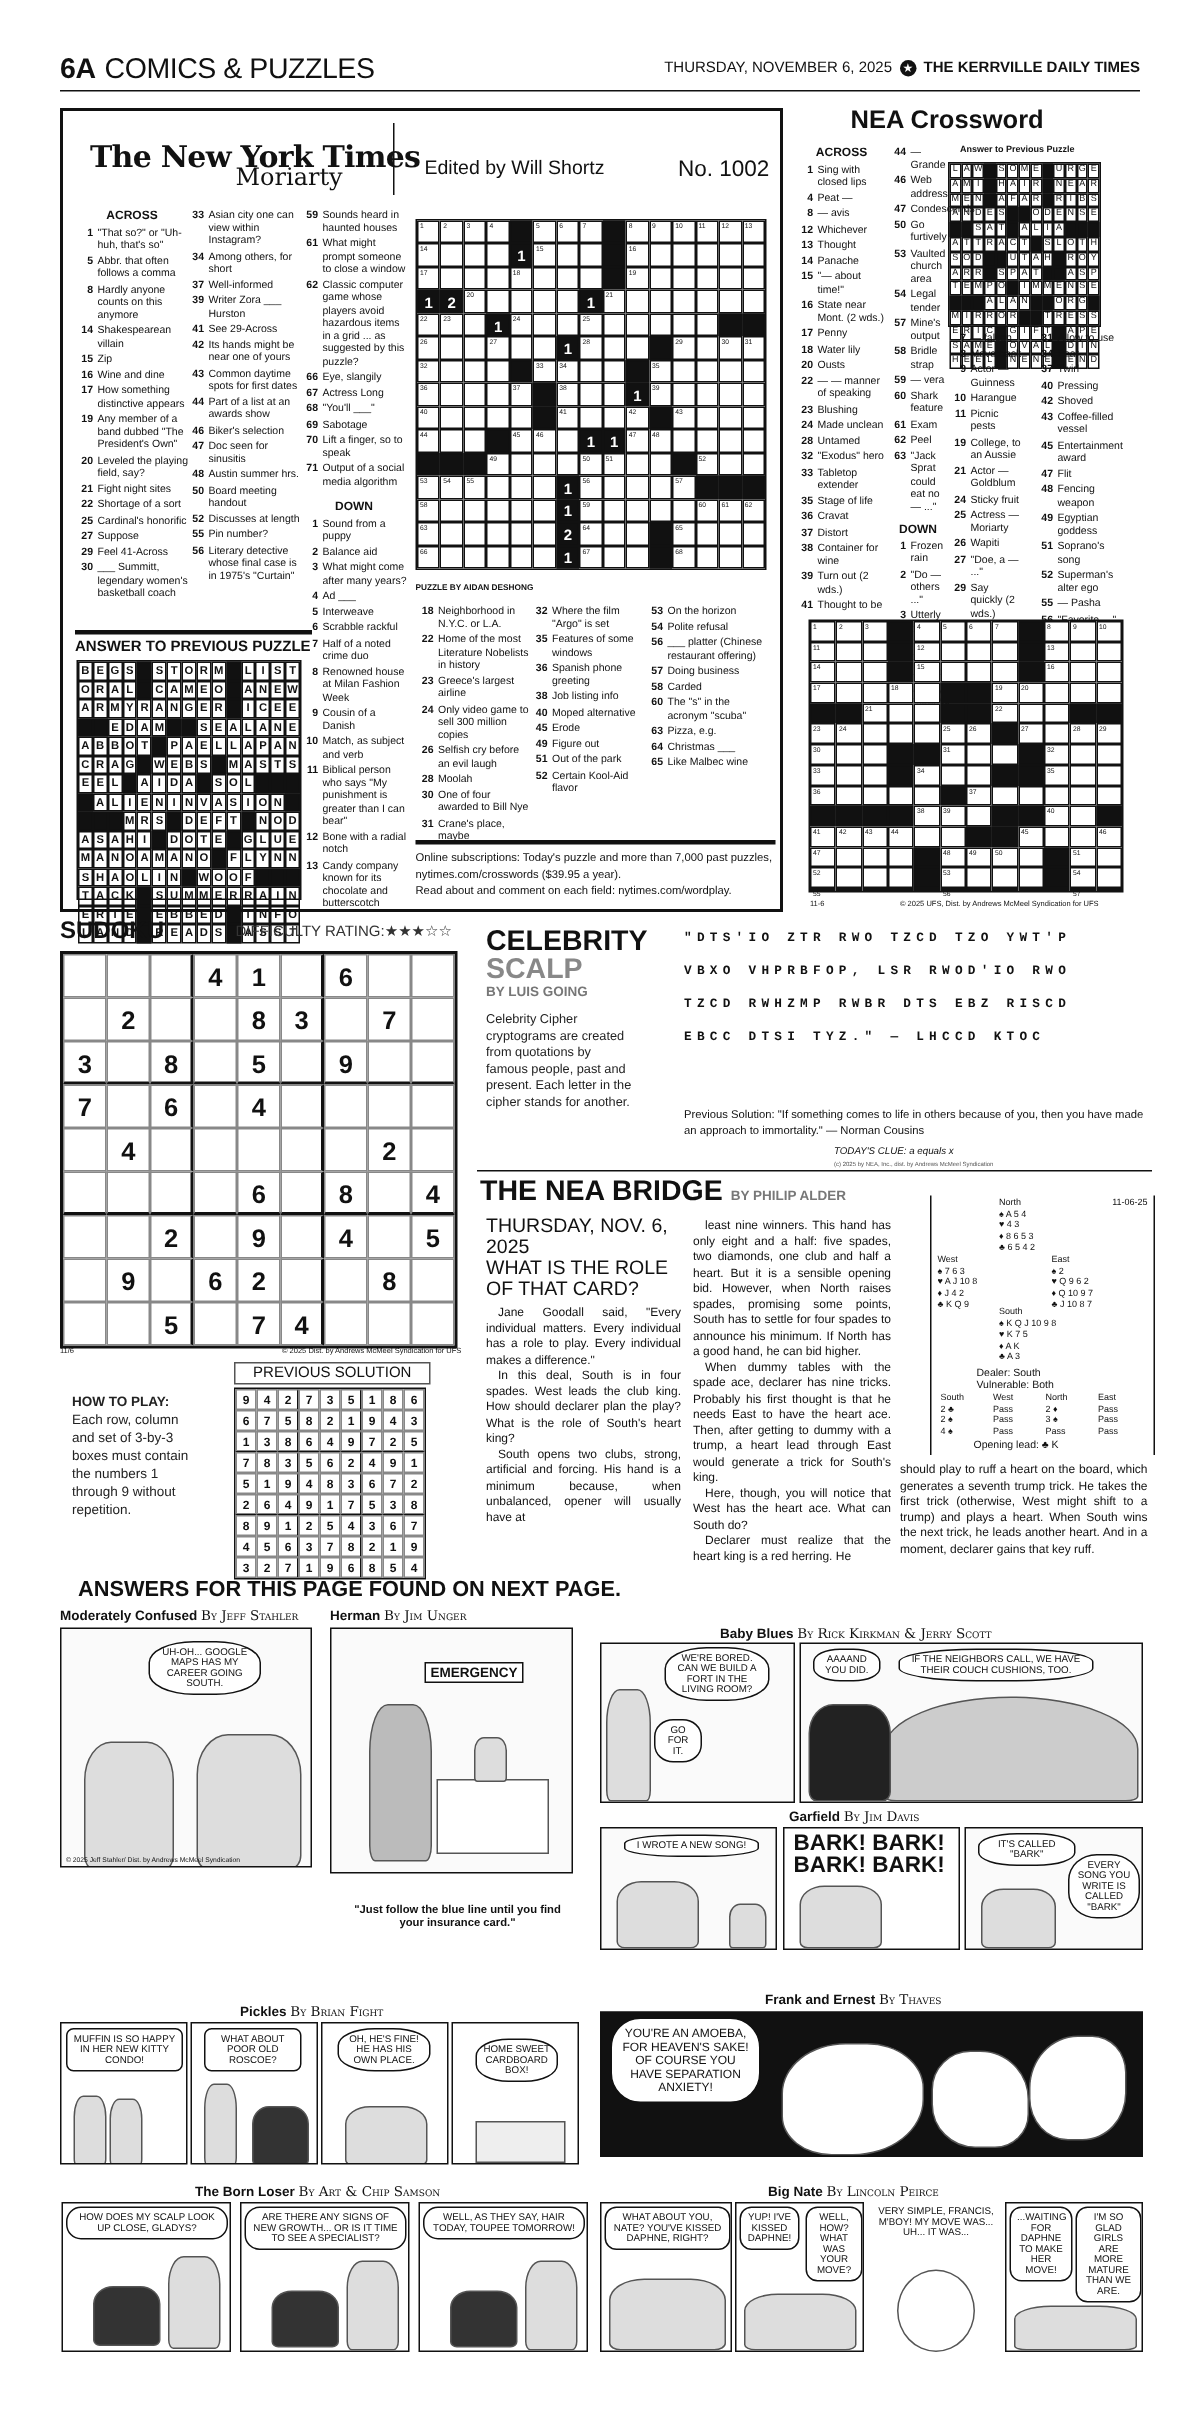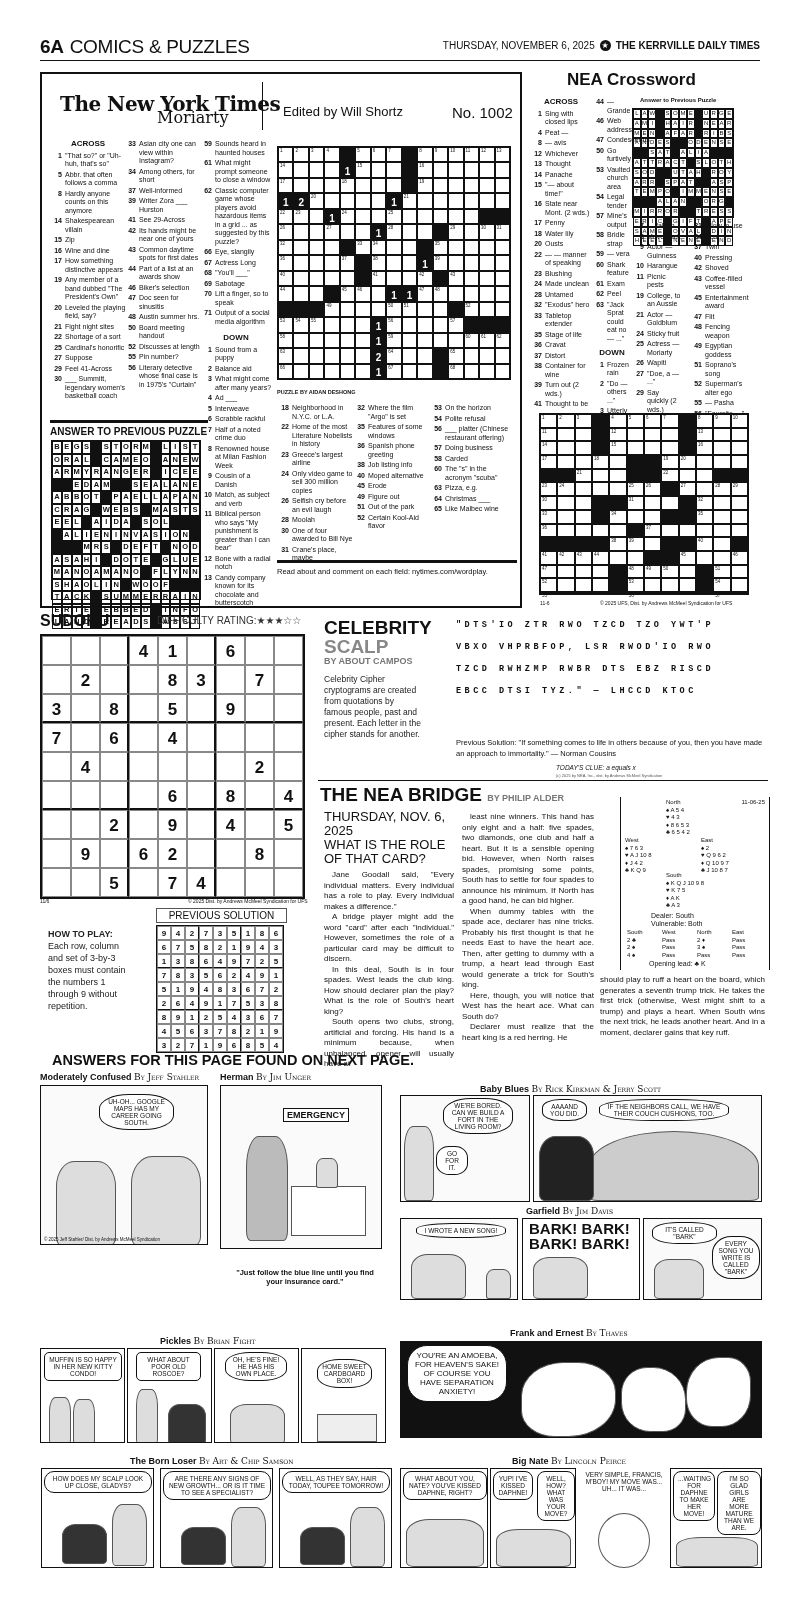--- a/index.html
+++ b/index.html
@@ -797,20 +797,21 @@
         <span>Christmas ___</span>
       </div>
       <div class="clue">
         <span class="n">65</span>
         <span>Like Malbec wine</span>
       </div>
     </div>
   </div>
 <div class="abs" style="left:277px;top:560px;width:240px;height:3px;background:#111"></div>
 <div class="abs nyt-footer" style="left:277px;top:566px;width:240px">
+  <div>Online subscriptions: Today's puzzle and more than 7,000 past puzzles, nytimes.com/crosswords ($39.95 a year).</div>
   <div>Read about and comment on each field: nytimes.com/wordplay.</div>
 </div>
 
 <div class="abs" style="left:50px;top:420px;width:158px;height:3px;background:#111"></div>
 <div class="abs prev-title" style="left:50px;top:426px">ANSWER TO PREVIOUS PUZZLE</div>
 <div class="abs ans-grid" id="nyt-prev" style="left:51px;top:440px;width:150px;height:160px;grid-template-columns:repeat(15,1fr);grid-template-rows:repeat(15,1fr)">
     <div class="ans-cell" style="font-size: 7.5px; line-height: 10.5px;">B</div>
     <div class="ans-cell" style="font-size: 7.5px; line-height: 10.5px;">E</div>
     <div class="ans-cell" style="font-size: 7.5px; line-height: 10.5px;">G</div>
     <div class="ans-cell" style="font-size: 7.5px; line-height: 10.5px;">S</div>
@@ -1975,42 +1976,41 @@
     <div>9</div>
     <div style="border-right: 1.5px solid rgb(17, 17, 17);">6</div>
     <div>8</div>
     <div>5</div>
     <div>4</div>
   </div>
 
 <div class="abs" style="left:324px;top:618px">
   <div class="cc-title">CELEBRITY</div>
   <div class="cc-title cc-sub">SCALP</div>
-  <div style="font-size:9px;color:#777;font-weight:bold">BY ABOUT CAMPOS</div>
+  <div style="font-size:9px;color:#777;font-weight:bold">BY LUIS GOING</div>
   <div style="font-size:8.5px;line-height:11px;width:100px;margin-top:8px;color:#222">Celebrity Cipher cryptograms are created from quotations by famous people, past and present. Each letter in the cipher stands for another.</div>
 </div>
 <div class="abs" style="left:456px;top:620px" id="cipher-lines">
     <div class="cipher-line">"DTS'IO ZTR RWO TZCD TZO YWT'P</div>
     <div class="cipher-line">VBXO VHPRBFOP, LSR RWOD'IO RWO</div>
     <div class="cipher-line">TZCD RWHZMP RWBR DTS EBZ RISCD</div>
     <div class="cipher-line">EBCC DTSI TYZ." — LHCCD KTOC</div>
   </div>
 <div class="abs" style="left:456px;top:737px;width:310px;font-size:7.5px;line-height:11px">Previous Solution: "If something comes to life in others because of you, then you have made an approach to immortality." — Norman Cousins</div>
 <div class="abs" style="left:556px;top:764px;font-size:6.5px;font-style:italic"><span>TODAY'S CLUE:</span> <span>a equals x</span></div>
 <div class="abs" style="left:556px;top:773px;font-size:4px;color:#555">(c) 2025 by NEA, Inc., dist. by Andrews McMeel Syndication</div>
 <div class="abs" style="left:318px;top:780px;width:450px;height:1px;background:#111"></div>
 
 <div class="abs bridge-head" style="left:320px;top:784px"><span style="font-size:19px;color:#111">THE NEA BRIDGE</span> <span>BY PHILIP ALDER</span></div>
 <div class="abs" style="left:324px;top:810px;width:130px;font-size:13px;line-height:14px">
   <div>THURSDAY, NOV. 6, 2025</div>
   <div>WHAT IS THE ROLE OF THAT CARD?</div>
 </div>
 <div class="abs bcol" id="bcol1" style="left:324px;top:870px;width:130px">
     <p>Jane Goodall said, "Every individual matters. Every individual has a role to play. Every individual makes a difference."</p>
-    <p>A bridge player might add the word "card" after each "individual." However, sometimes the role of a particular card may be difficult to discern.</p>
     <p>In this deal, South is in four spades. West leads the club king. How should declarer plan the play? What is the role of South's heart king?</p>
     <p>South opens two clubs, strong, artificial and forcing. His hand is a minimum because, when unbalanced, opener will usually have at</p>
   </div>
 <div class="abs bcol" id="bcol2" style="left:462px;top:812px;width:132px">
     <p>least nine winners. This hand has only eight and a half: five spades, two diamonds, one club and half a heart. But it is a sensible opening bid. However, when North raises spades, promising some points, South has to settle for four spades to announce his minimum. If North has a good hand, he can bid higher.</p>
     <p>When dummy tables with the spade ace, declarer has nine tricks. Probably his first thought is that he needs East to have the heart ace. Then, after getting to dummy with a trump, a heart lead through East would generate a trick for South's king.</p>
     <p>Here, though, you will notice that West has the heart ace. What can South do?</p>
     <p>Declarer must realize that the heart king is a red herring. He</p>
   </div>
 <div class="abs bcol" style="left:600px;top:975px;width:165px">should play to ruff a heart on the board, which generates a seventh trump trick. He takes the first trick (otherwise, West might shift to a trump) and plays a heart. When South wins the next trick, he leads another heart. And in a moment, declarer gains that key ruff.</div>

